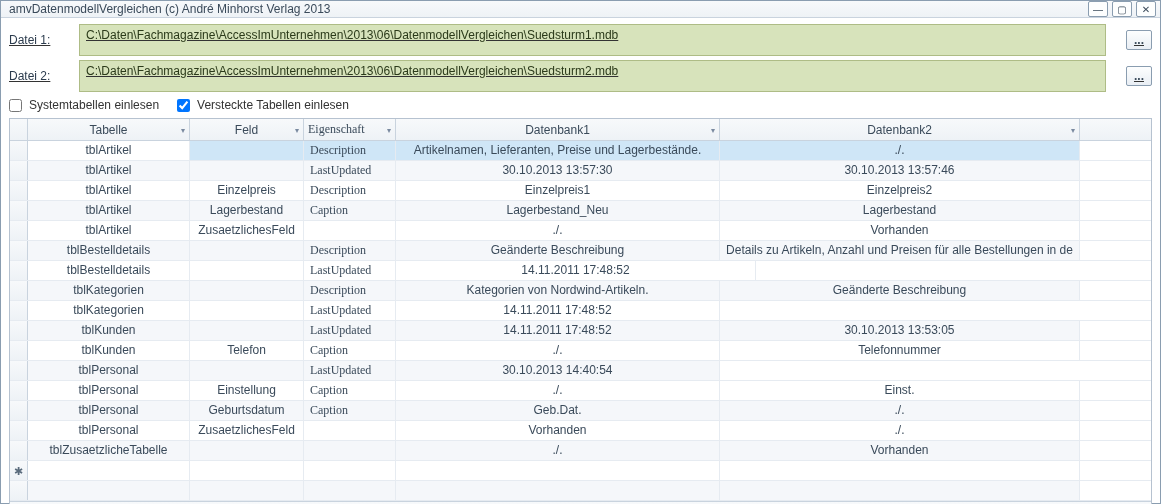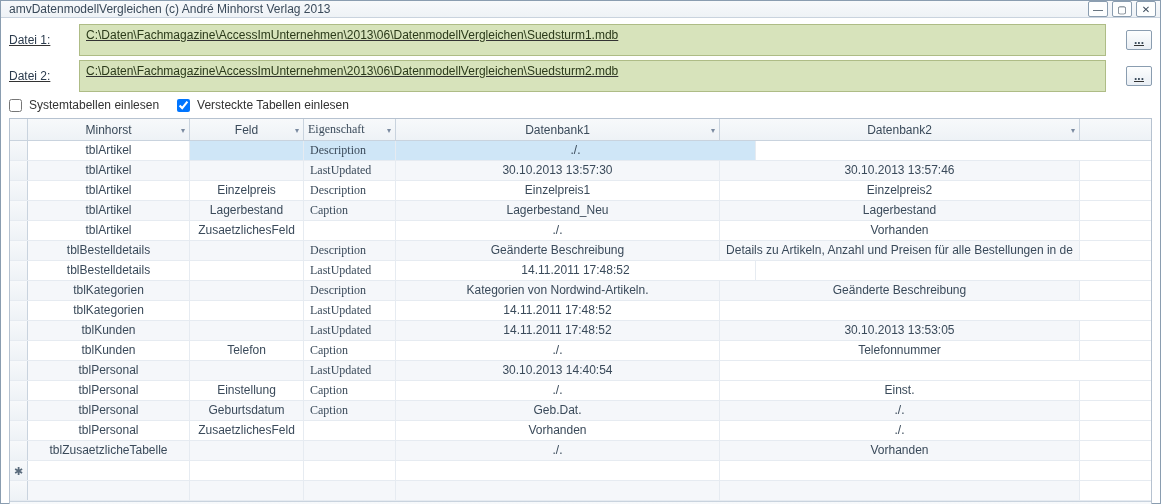--- a/index.html
+++ b/index.html
@@ -229,21 +229,21 @@
       <label class="chk">
         <input type="checkbox" id="chk-hid" checked="" style="">
         <span>Versteckte Tabellen einlesen</span>
       </label>
     </div>
 
     <div class="grid">
       <div class="grid-head">
         <div class="rowsel-h"></div>
         <div class="hcell col-t">
-            <span>Minhorst</span>
+            <span>Tabelle</span>
             <span class="drop">▾</span>
           </div>
         <div class="hcell col-f">
             <span>Feld</span>
             <span class="drop">▾</span>
           </div>
         <div class="hcell col-e">
             <span>Eigenschaft</span>
             <span class="drop">▾</span>
           </div>
@@ -255,20 +255,21 @@
             <span>Datenbank2</span>
             <span class="drop">▾</span>
           </div>
       </div>
       <div class="grid-body" id="grid-body">
           <div class="row sel">
             <div class="rowsel"></div>
             <div class="cell col-t">tblArtikel</div>
             <div class="cell col-f"></div>
             <div class="cell col-e">Description</div>
+            <div class="cell col-d1">Artikelnamen, Lieferanten, Preise und Lagerbestände.</div>
             <div class="cell col-d2">./.</div>
           </div>
           <div class="row">
             <div class="rowsel"></div>
             <div class="cell col-t">tblArtikel</div>
             <div class="cell col-f"></div>
             <div class="cell col-e">LastUpdated</div>
             <div class="cell col-d1">30.10.2013 13:57:30</div>
             <div class="cell col-d2">30.10.2013 13:57:46</div>
           </div>

